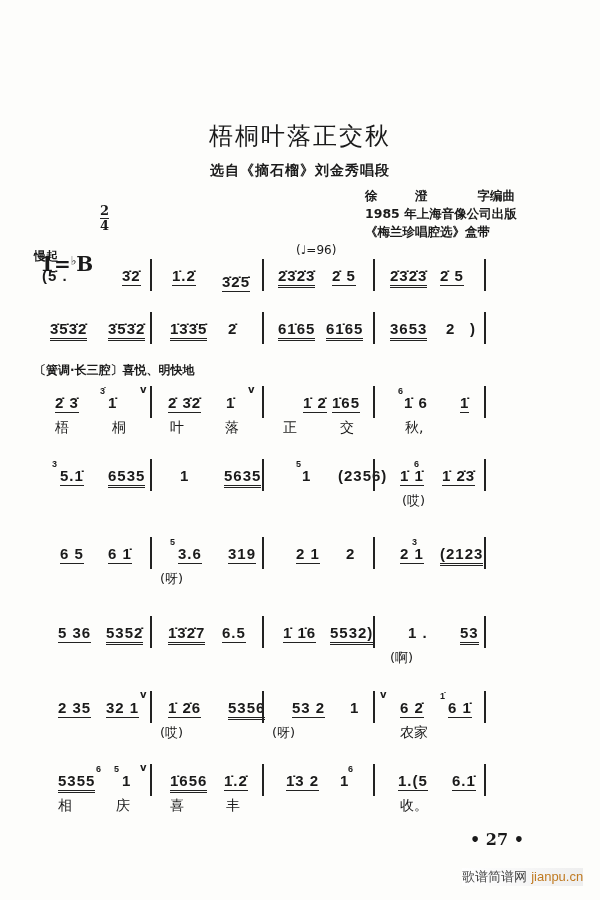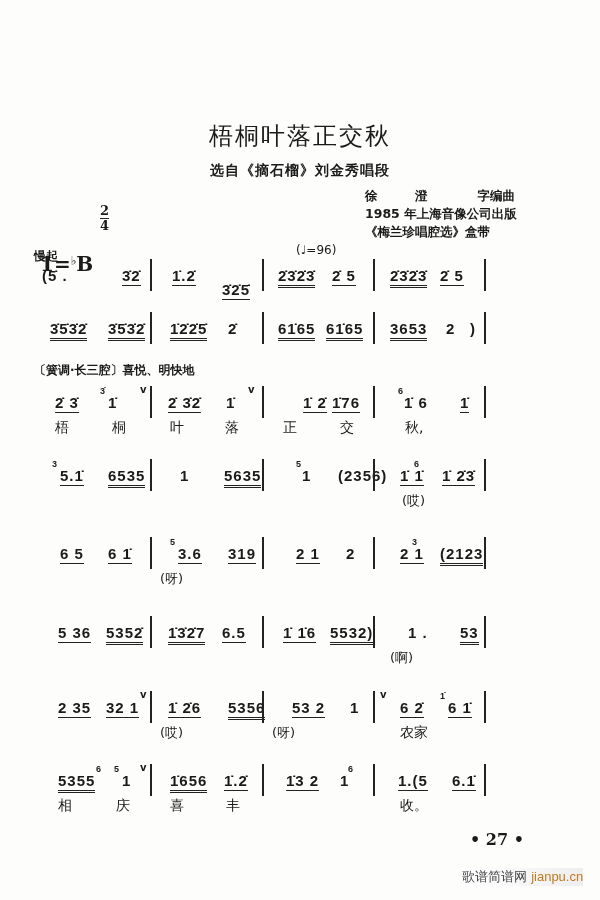--- a/index.html
+++ b/index.html
@@ -69,52 +69,52 @@
 
 <div class="abs small-label" style="left:34px;top:248px">慢起</div>
 <div class="abs tempo" style="left:296px;top:243px">(♩=96)</div>
 <div class="abs small-label" style="left:34px;top:362px">〔簧调·长三腔〕喜悦、明快地</div>
 
 <div id="score">
     <div class="abs sys" style="top: 265px;">
       <span class="n " style="left: 42px; top: 2px;">(5̇ .</span>
       <span class="n u" style="left: 122px; top: 2px;">3̇2̇</span>
       <span class="n u" style="left: 172px; top: 2px;">1̇.2̇</span>
-      <span class="n u" style="left: 222px; top: 16px;">3̇2̇5̇</span>
+      <span class="n u" style="left: 222px; top: 8px;">3̇2̇5̇</span>
       <span class="n uu" style="left: 278px; top: 2px;">2̇3̇2̇3̇</span>
       <span class="n u" style="left: 332px; top: 2px;">2̇ 5</span>
       <span class="n uu" style="left: 390px; top: 2px;">2̇3̇2̇3̇</span>
       <span class="n u" style="left: 440px; top: 2px;">2̇ 5</span>
       <div class="bar" style="left: 150px; top: -6px; height: 32px;"></div>
       <div class="bar" style="left: 262px; top: -6px; height: 32px;"></div>
       <div class="bar" style="left: 373px; top: -6px; height: 32px;"></div>
       <div class="bar" style="left: 484px; top: -6px; height: 32px;"></div>
     </div>
     <div class="abs sys" style="top: 318px;">
       <span class="n uu" style="left: 50px; top: 2px;">3̇5̇3̇2̇</span>
       <span class="n uu" style="left: 108px; top: 2px;">3̇5̇3̇2̇</span>
-      <span class="n uu" style="left: 170px; top: 2px;">1̇2̇2̇5̇</span>
+      <span class="n uu" style="left: 170px; top: 2px;">1̇3̇3̇5̇</span>
       <span class="n " style="left: 228px; top: 2px;">2̇</span>
       <span class="n uu" style="left: 278px; top: 2px;">61̇65</span>
       <span class="n uu" style="left: 326px; top: 2px;">61̇65</span>
       <span class="n uu" style="left: 390px; top: 2px;">3653</span>
       <span class="n " style="left: 446px; top: 2px;">2</span>
       <span class="n " style="left: 470px; top: 2px;">)</span>
       <div class="bar" style="left: 150px; top: -6px; height: 32px;"></div>
       <div class="bar" style="left: 262px; top: -6px; height: 32px;"></div>
       <div class="bar" style="left: 373px; top: -6px; height: 32px;"></div>
       <div class="bar" style="left: 484px; top: -6px; height: 32px;"></div>
     </div>
     <div class="abs sys" style="top: 392px;">
       <span class="n u" style="left: 55px; top: 2px;">2̇ 3̇</span>
       <span class="n " style="left: 108px; top: 2px;">1̇</span>
       <span class="n u" style="left: 168px; top: 2px;">2̇ 3̇2̇</span>
       <span class="n " style="left: 226px; top: 2px;">1̇</span>
       <span class="n u" style="left: 283px; top: 2px; margin-left: 20px;">1̇ 2̇</span>
-      <span class="n u" style="left: 332px; top: 2px;">1̇76</span>
+      <span class="n u" style="left: 332px; top: 2px;">1̇65</span>
       <span class="n " style="left: 404px; top: 2px;">1̇ 6</span>
       <span class="n u" style="left: 460px; top: 2px;">1̇</span>
       <span class="grace" style="left: 100px; top: -6px;">3̇</span>
       <span class="grace" style="left: 398px; top: -6px;">6</span>
       <span class="breath" style="left: 140px; top: -8px;">v</span>
       <span class="breath" style="left: 248px; top: -8px;">v</span>
       <div class="bar" style="left: 150px; top: -6px; height: 32px;"></div>
       <div class="bar" style="left: 262px; top: -6px; height: 32px;"></div>
       <div class="bar" style="left: 373px; top: -6px; height: 32px;"></div>
       <div class="bar" style="left: 484px; top: -6px; height: 32px;"></div>

